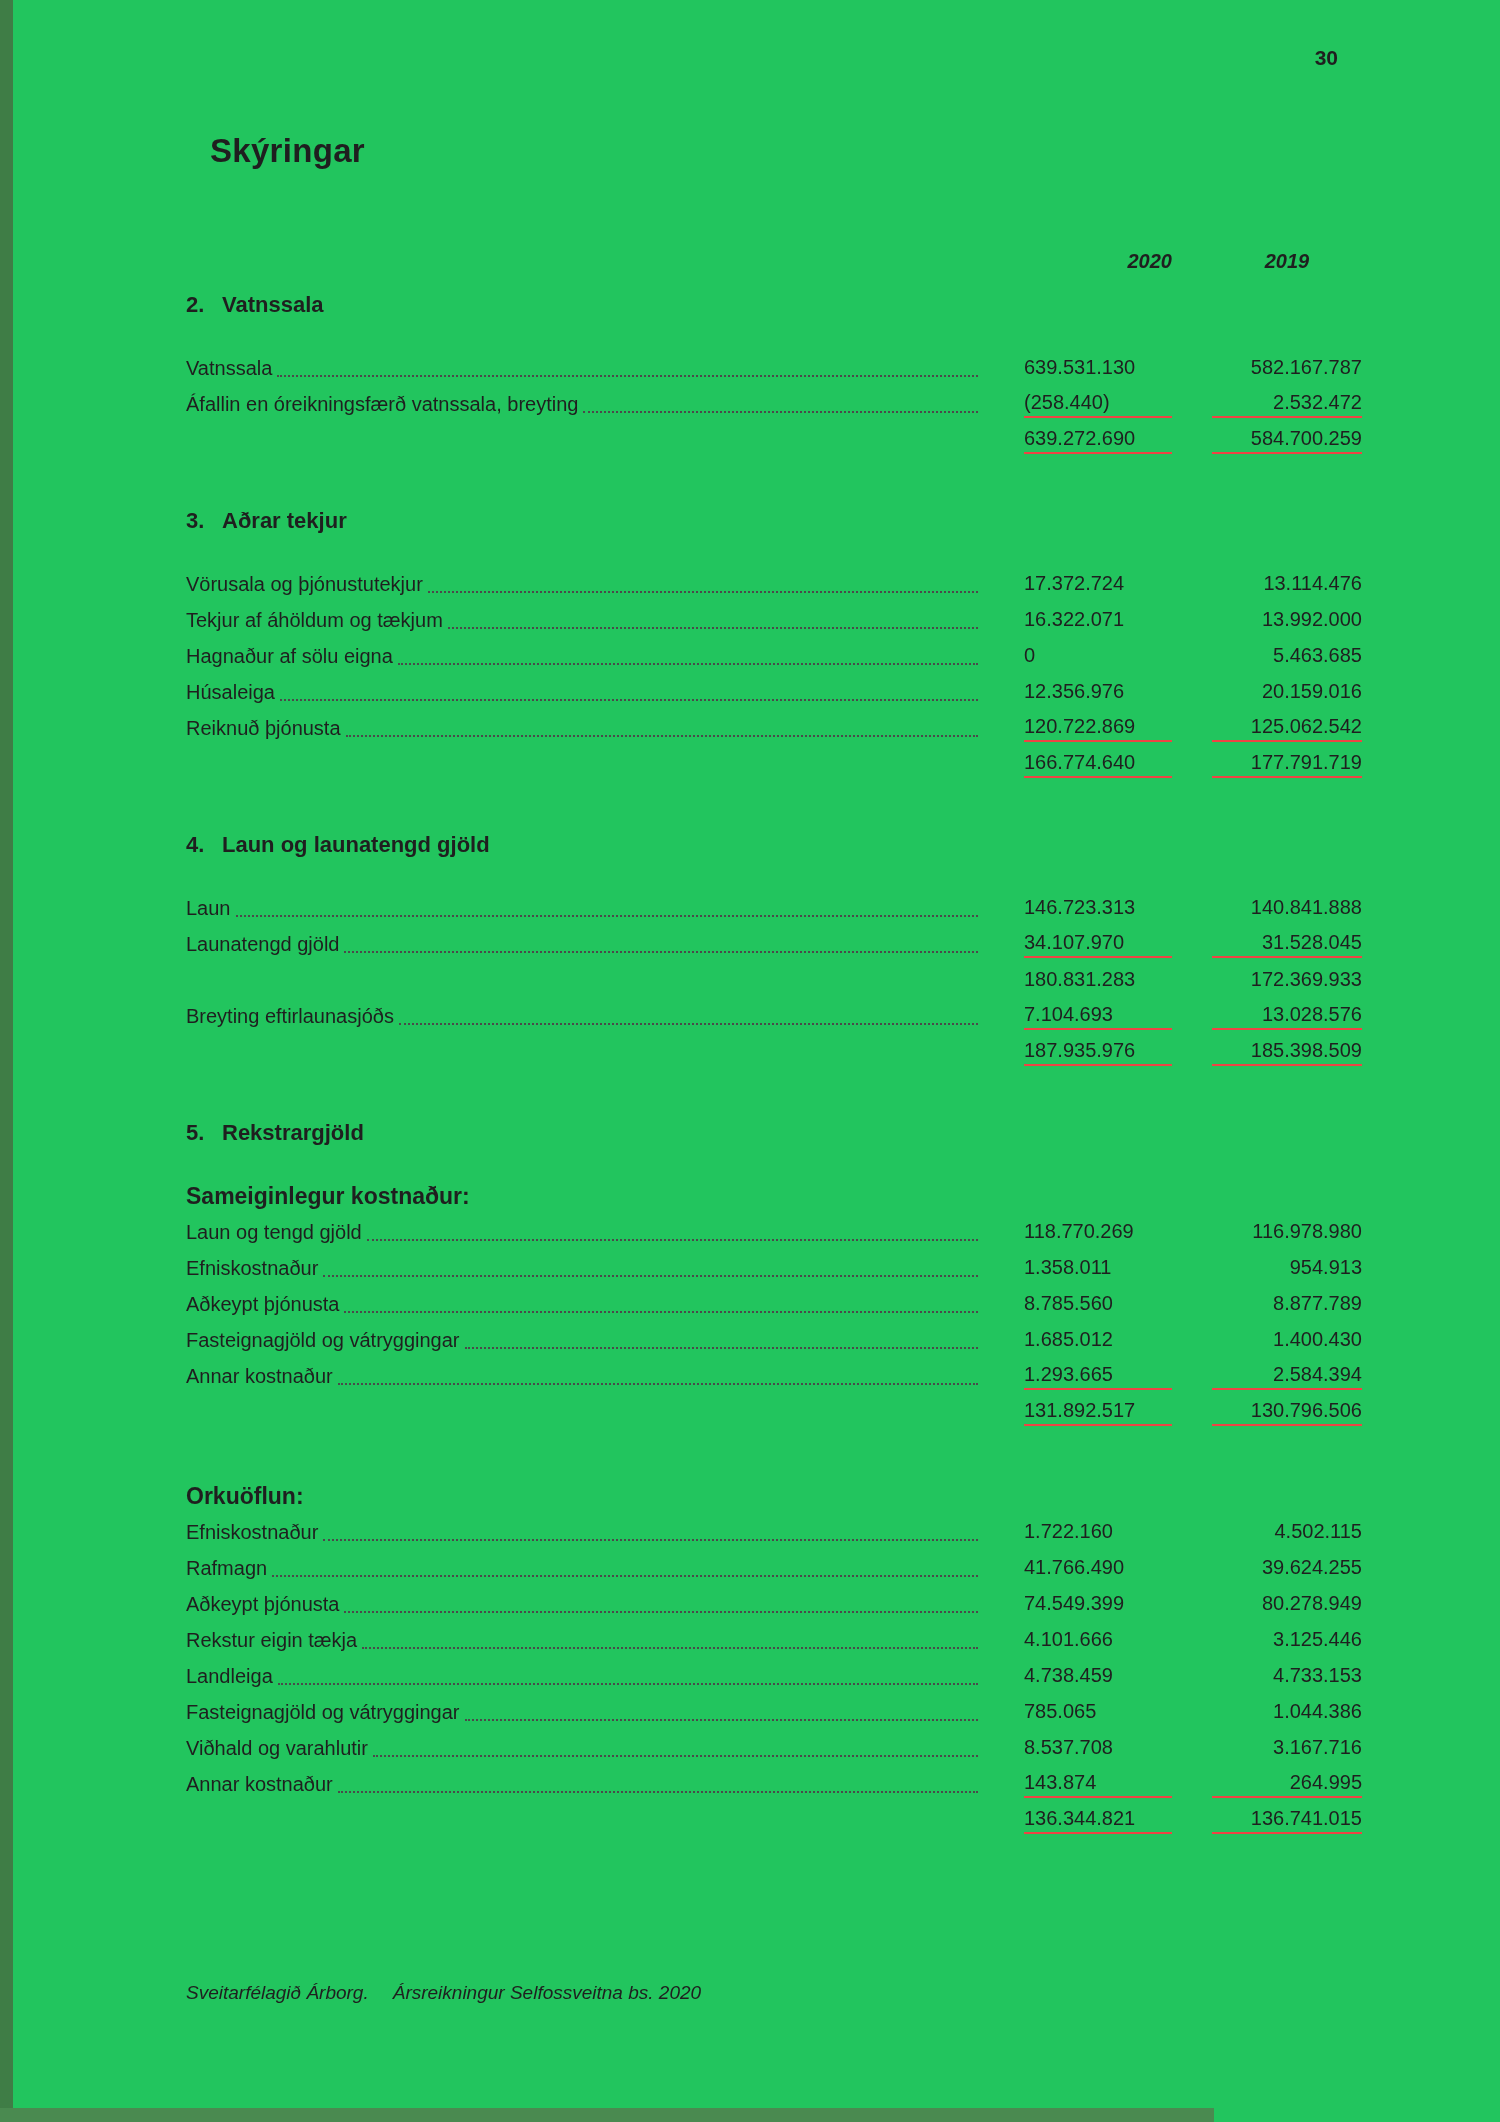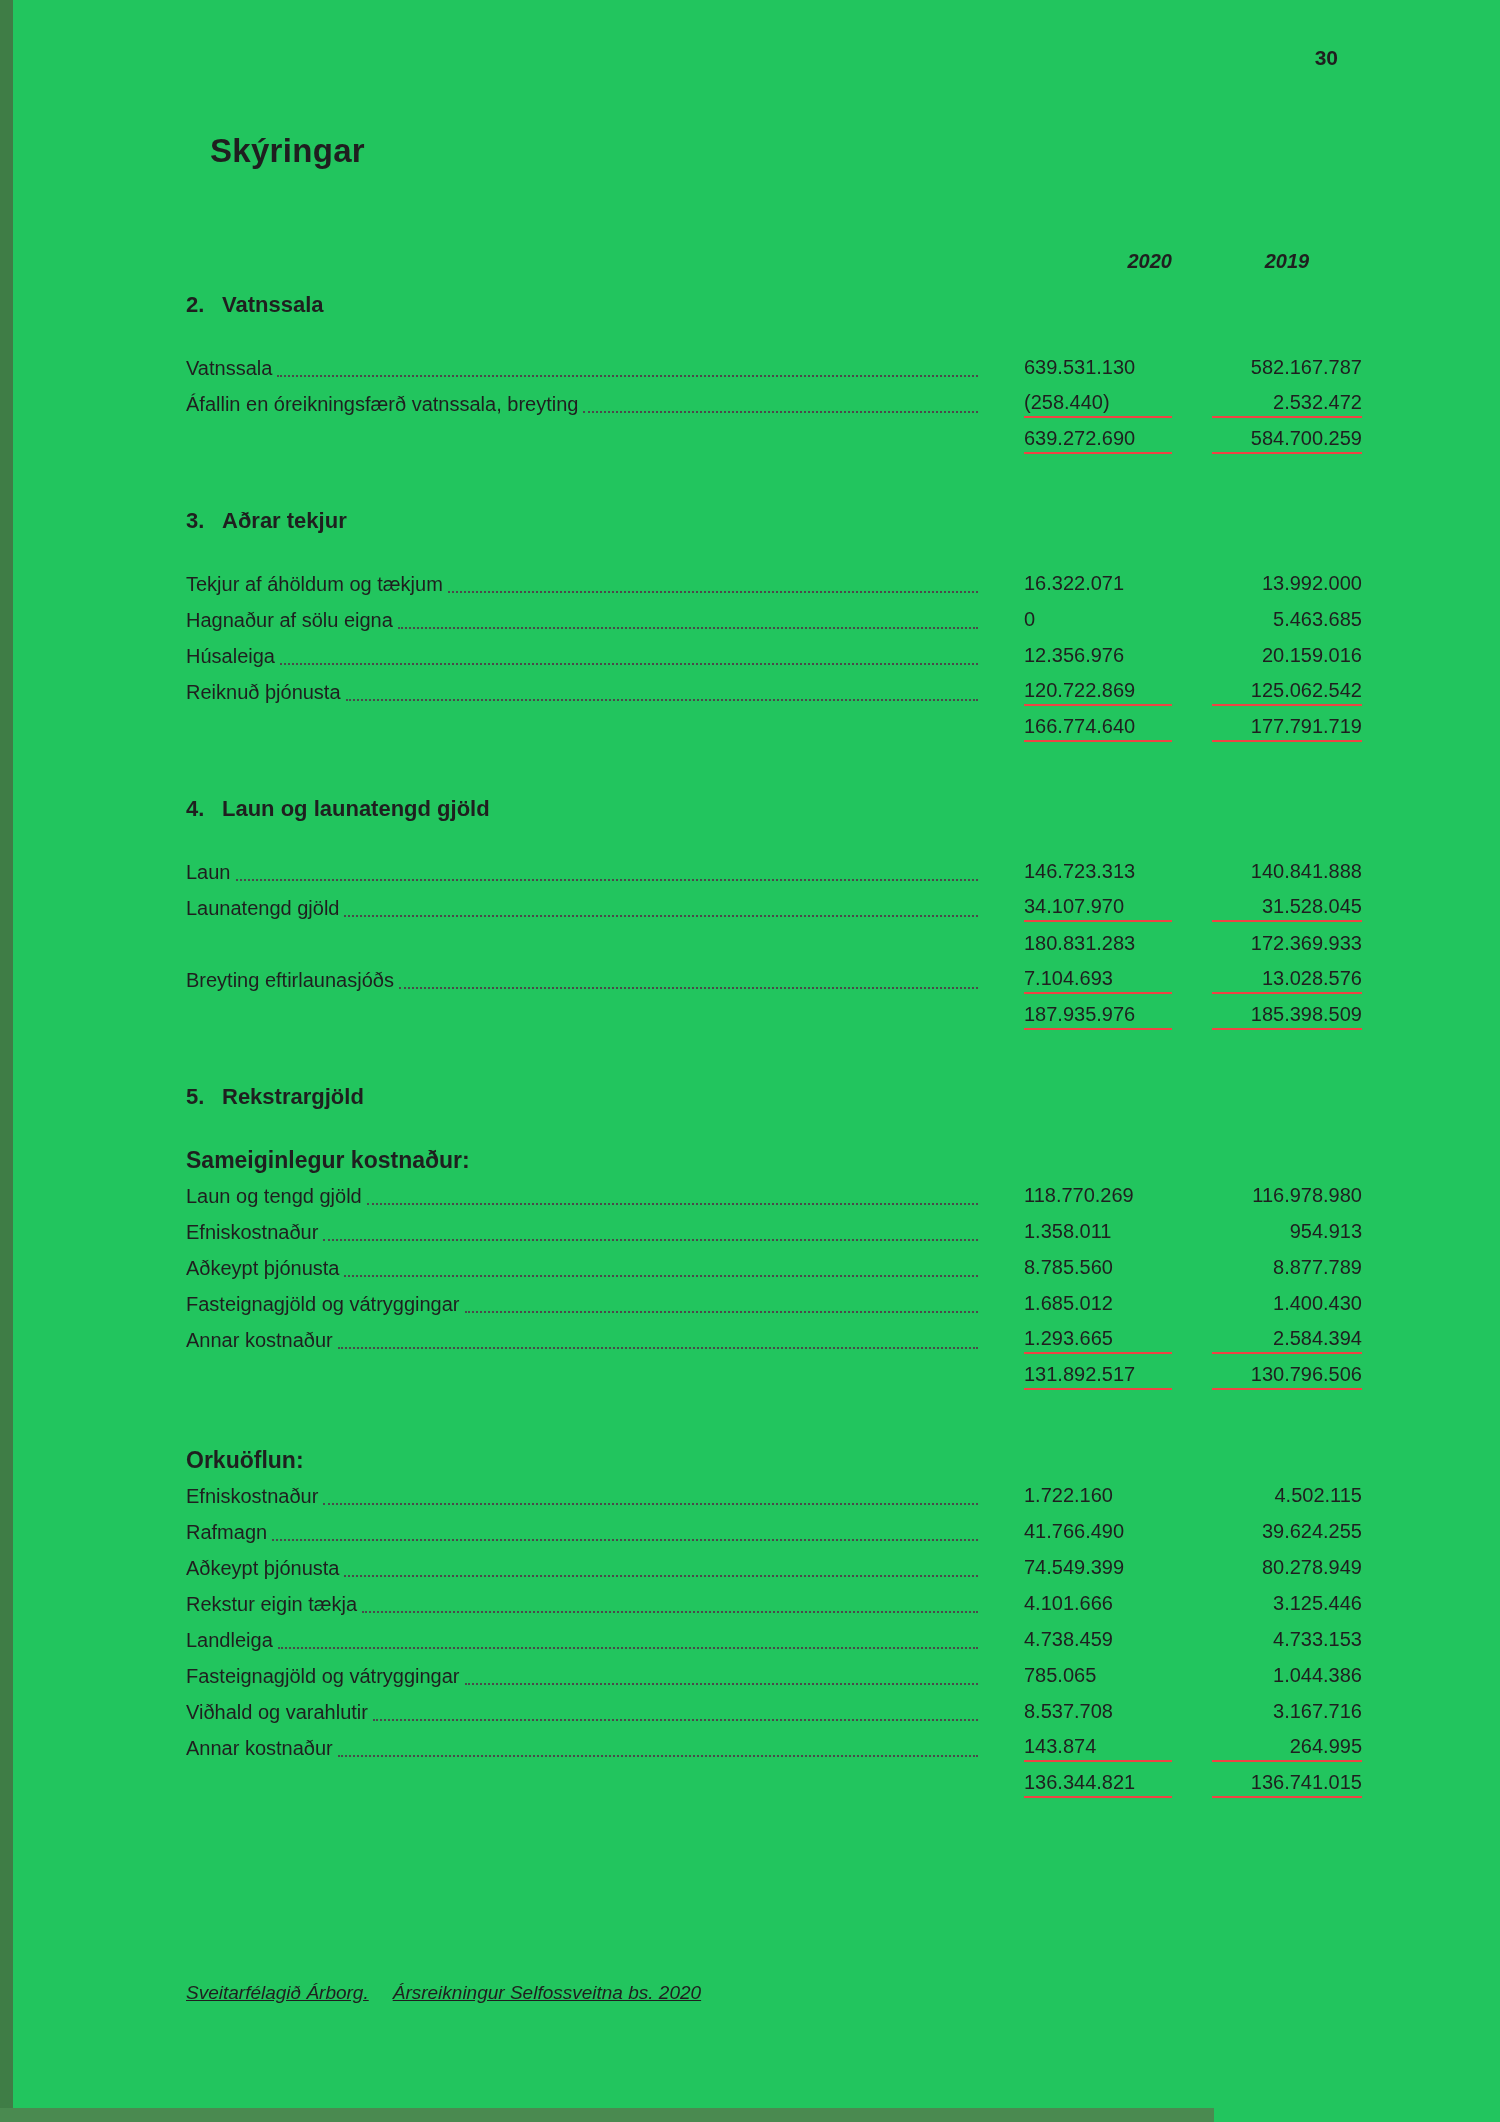--- a/index.html
+++ b/index.html
@@ -66,21 +66,20 @@
     width: 148px; text-align: left; padding-bottom: 2px;
   }
   .row .num2 {
     width: 150px; text-align: right; margin-left: 40px; padding-bottom: 2px;
   }
   .row .u { border-bottom: 2px solid #ef4444; }
   .footer {
     position: absolute; left: 186px; top: 1982px;
     font-size: 19px; font-style: italic;
     display: flex;
-    text-decoration: underline;
   }
   .footer .f2 { margin-left: 24px; }
 </style>
 </head>
 <body>
 
 <div class="page">
   <div class="edge-left" style="background: rgb(63, 125, 70);"></div>
   <div class="edge-bottom" style="background: rgb(74, 138, 80);"></div>
 
@@ -120,20 +119,26 @@
             </div>
           </div>
         </div>
         <div class="section">
           <div class="section-heading">
             <span class="h-num">3.</span>
             <span class="h-text">Aðrar tekjur</span>
           </div>
           <div class="group">
             <div class="row">
+              <span class="label">Vörusala og þjónustutekjur</span>
+              <span class="dots"></span>
+              <span class="num">17.372.724</span>
+              <span class="num2">13.114.476</span>
+            </div>
+            <div class="row">
               <span class="label">Tekjur af áhöldum og tækjum</span>
               <span class="dots"></span>
               <span class="num">16.322.071</span>
               <span class="num2">13.992.000</span>
             </div>
             <div class="row">
               <span class="label">Hagnaður af sölu eigna</span>
               <span class="dots"></span>
               <span class="num">0</span>
               <span class="num2">5.463.685</span>

